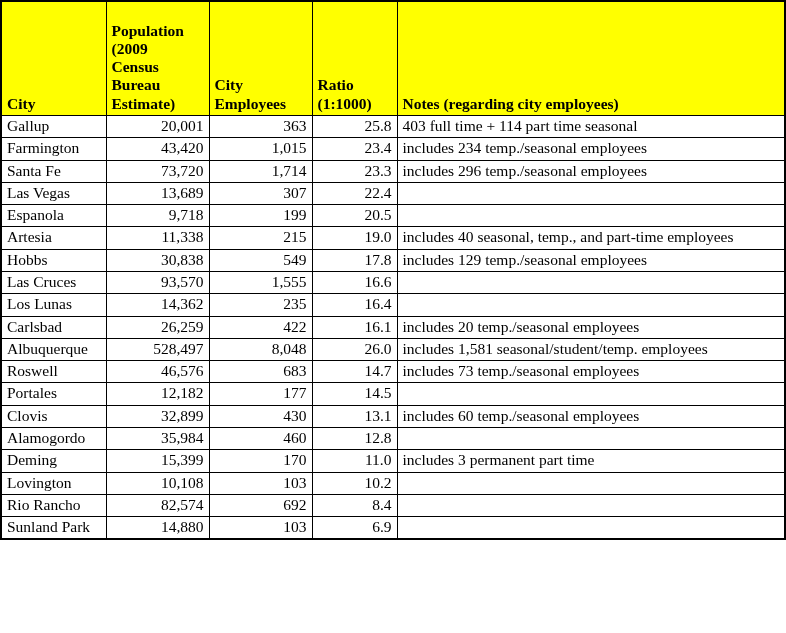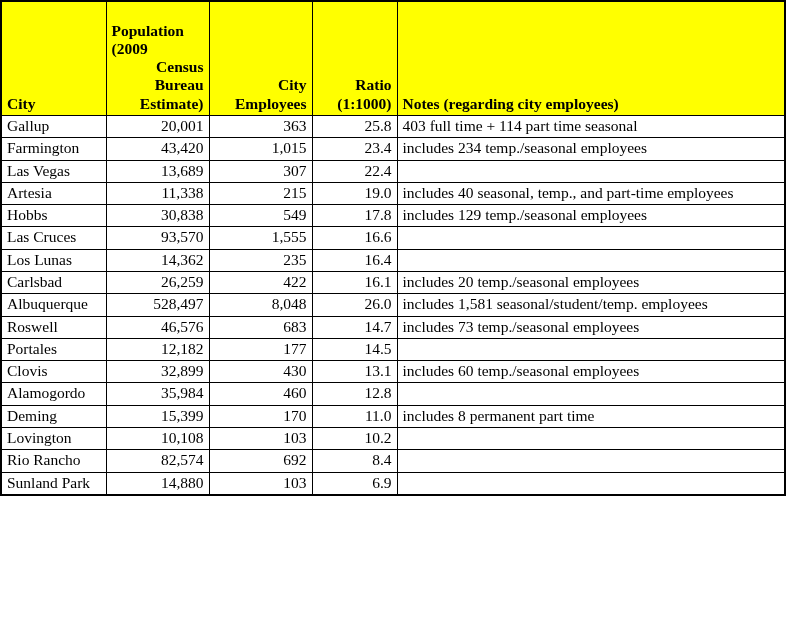--- a/index.html
+++ b/index.html
@@ -49,21 +49,21 @@
   col.c-notes { width: 388px; }
 
   th.h-city { text-align: left; }
   th.h-pop  { text-align: center; }
   th.h-emp  { text-align: center; }
   th.h-ratio{ text-align: center; }
   th.h-notes{ text-align: left; vertical-align: bottom; }
 
   th.h-pop .hl, th.h-emp .hl, th.h-ratio .hl {
     display: block;
-    text-align: right;
+    text-align: left;
   }
   th.h-pop .hl-first {
     text-align: left;
   }
 
   td.city   { text-align: left; }
   td.pop    { text-align: right; padding-right: 8px; }
   td.emp    { text-align: right; padding-right: 8px; }
   td.ratio  { text-align: right; padding-right: 8px; }
   td.notes  { text-align: left; font-size: 14.5px; }
@@ -116,24 +116,38 @@
           <td class="notes">403 full time + 114 part time seasonal</td>
         </tr>
         <tr>
           <td class="city">Farmington</td>
           <td class="pop">43,420</td>
           <td class="emp">1,015</td>
           <td class="ratio">23.4</td>
           <td class="notes">includes 234 temp./seasonal employees</td>
         </tr>
         <tr>
+          <td class="city">Santa Fe</td>
+          <td class="pop">73,720</td>
+          <td class="emp">1,714</td>
+          <td class="ratio">23.3</td>
+          <td class="notes">includes 296 temp./seasonal employees</td>
+        </tr>
+        <tr>
           <td class="city">Las Vegas</td>
           <td class="pop">13,689</td>
           <td class="emp">307</td>
           <td class="ratio">22.4</td>
+          <td class="notes"></td>
+        </tr>
+        <tr>
+          <td class="city">Espanola</td>
+          <td class="pop">9,718</td>
+          <td class="emp">199</td>
+          <td class="ratio">20.5</td>
           <td class="notes"></td>
         </tr>
         <tr>
           <td class="city">Artesia</td>
           <td class="pop">11,338</td>
           <td class="emp">215</td>
           <td class="ratio">19.0</td>
           <td class="notes">includes 40 seasonal, temp., and part-time employees</td>
         </tr>
         <tr>
@@ -197,21 +211,21 @@
           <td class="pop">35,984</td>
           <td class="emp">460</td>
           <td class="ratio">12.8</td>
           <td class="notes"></td>
         </tr>
         <tr>
           <td class="city">Deming</td>
           <td class="pop">15,399</td>
           <td class="emp">170</td>
           <td class="ratio">11.0</td>
-          <td class="notes">includes 8 permanent part time</td>
+          <td class="notes">includes 3 permanent part time</td>
         </tr>
         <tr>
           <td class="city">Lovington</td>
           <td class="pop">10,108</td>
           <td class="emp">103</td>
           <td class="ratio">10.2</td>
           <td class="notes"></td>
         </tr>
         <tr>
           <td class="city">Rio Rancho</td>

